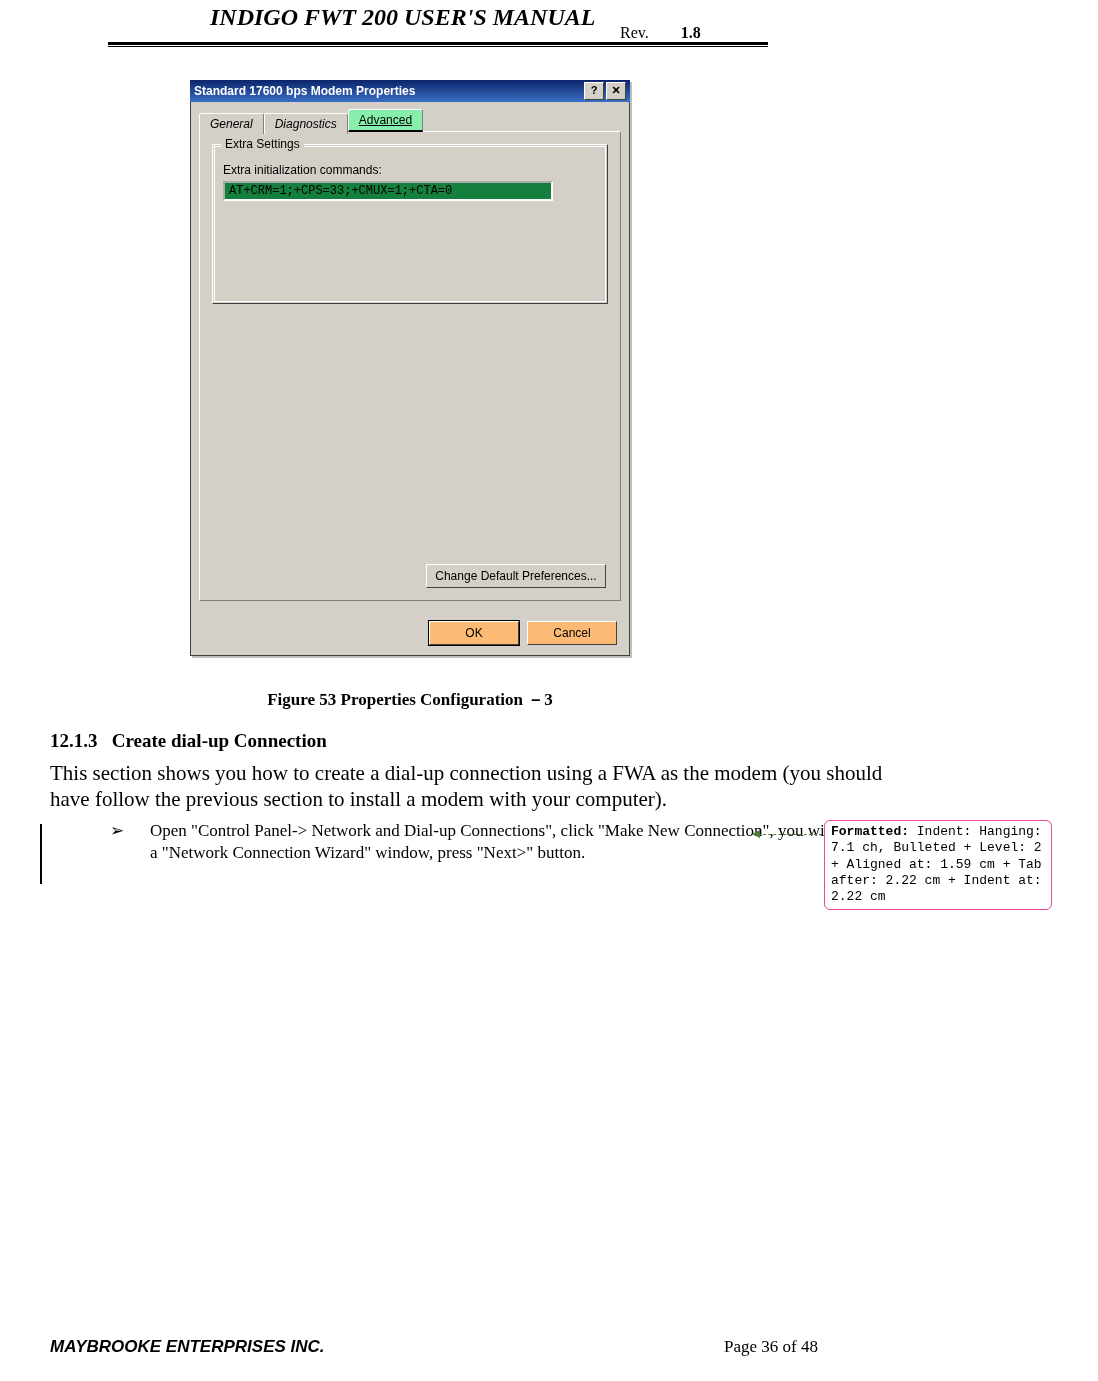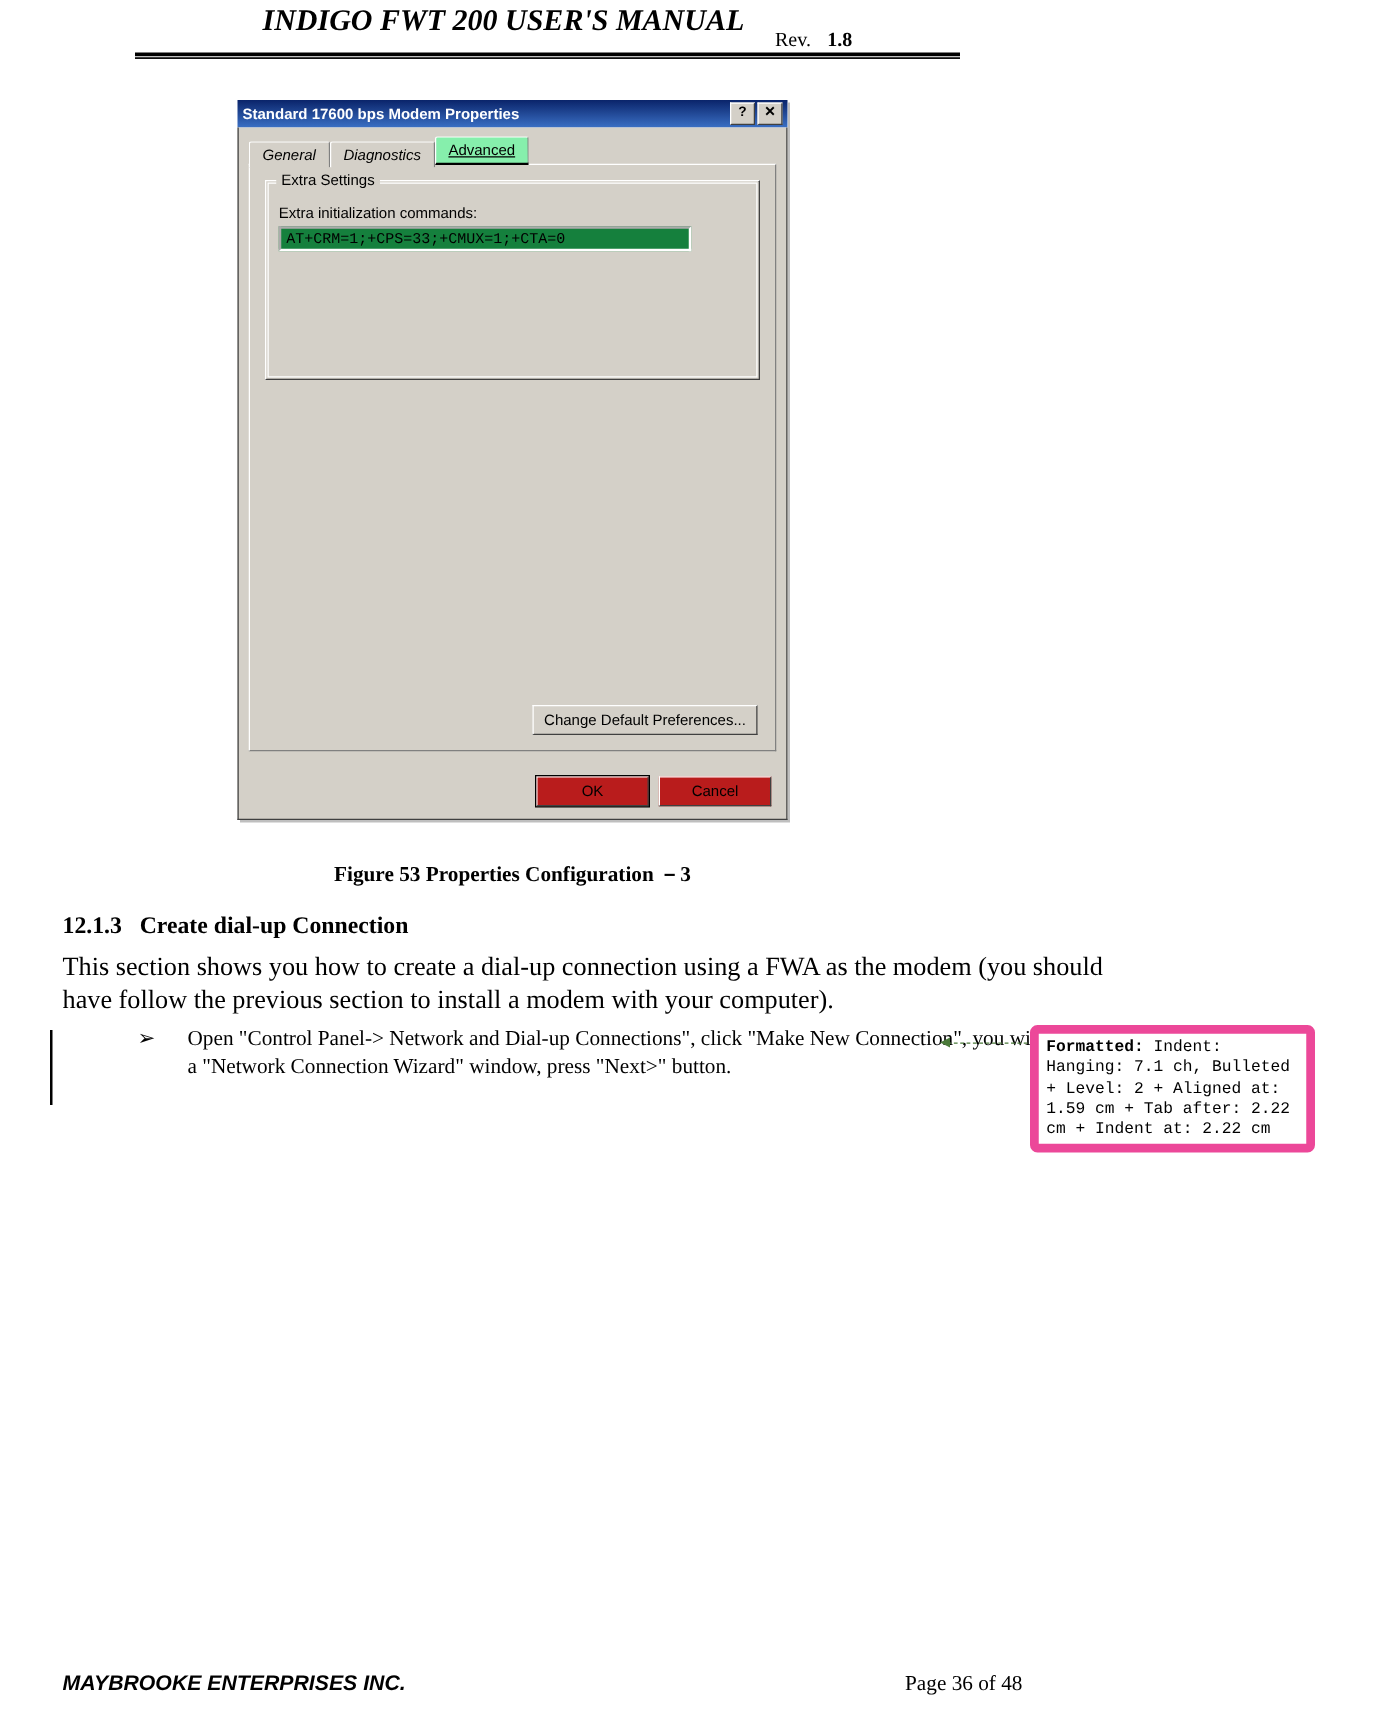--- a/index.html
+++ b/index.html
@@ -31,21 +31,21 @@
     font-size: 24px;
     margin-left: 150px;
   }
   .hdr-rev {
     position: absolute;
     top: 24px;
     left: 620px;
     font-size: 16px;
   }
   .hdr-rev .lbl { }
-  .hdr-rev .val { font-weight: bold; margin-left: 9px; }
+  .hdr-rev .val { font-weight: bold; margin-left: 28px; }
   .hdr-rule {
     position: absolute;
     top: 42px;
     left: 108px;
     width: 660px;
     border-top: 2px solid #000;
     border-bottom: 1px solid #000;
     height: 0;
   }
   .hdr-rule::after{
@@ -204,21 +204,21 @@
   .dlg-buttons {
     position: absolute;
     right: 12px;
     bottom: 10px;
     display: flex;
     gap: 8px;
   }
   .dlgbtn {
     width: 90px;
     height: 24px;
-    background: #b91c1c;
+    background: #fdba74;
     border: 1px solid #404040;
     border-top-color:#fff;
     border-left-color:#fff;
     font-family: Tahoma, Arial, sans-serif;
     font-size: 12px;
   }
   .dlgbtn.default {
     outline: 1px solid #000;
   }
 
@@ -297,21 +297,21 @@
     width:0;height:0;
     border-top:4px solid transparent;
     border-bottom:4px solid transparent;
     border-right:8px solid #4b7a3a;
   }
   .callout-box {
     position: absolute;
     top: 820px;
     left: 824px;
     width: 228px;
-    border: 7px solid #ec4899;
+    border: 1px solid #ec4899;
     border-radius: 6px;
     padding: 3px 6px 4px 6px;
     font-family: "Courier New", monospace;
     font-size: 13px;
     line-height: 1.25;
     background: #fff;
     box-sizing: border-box;
   }
   .callout-box .b { font-weight: bold; }
 

